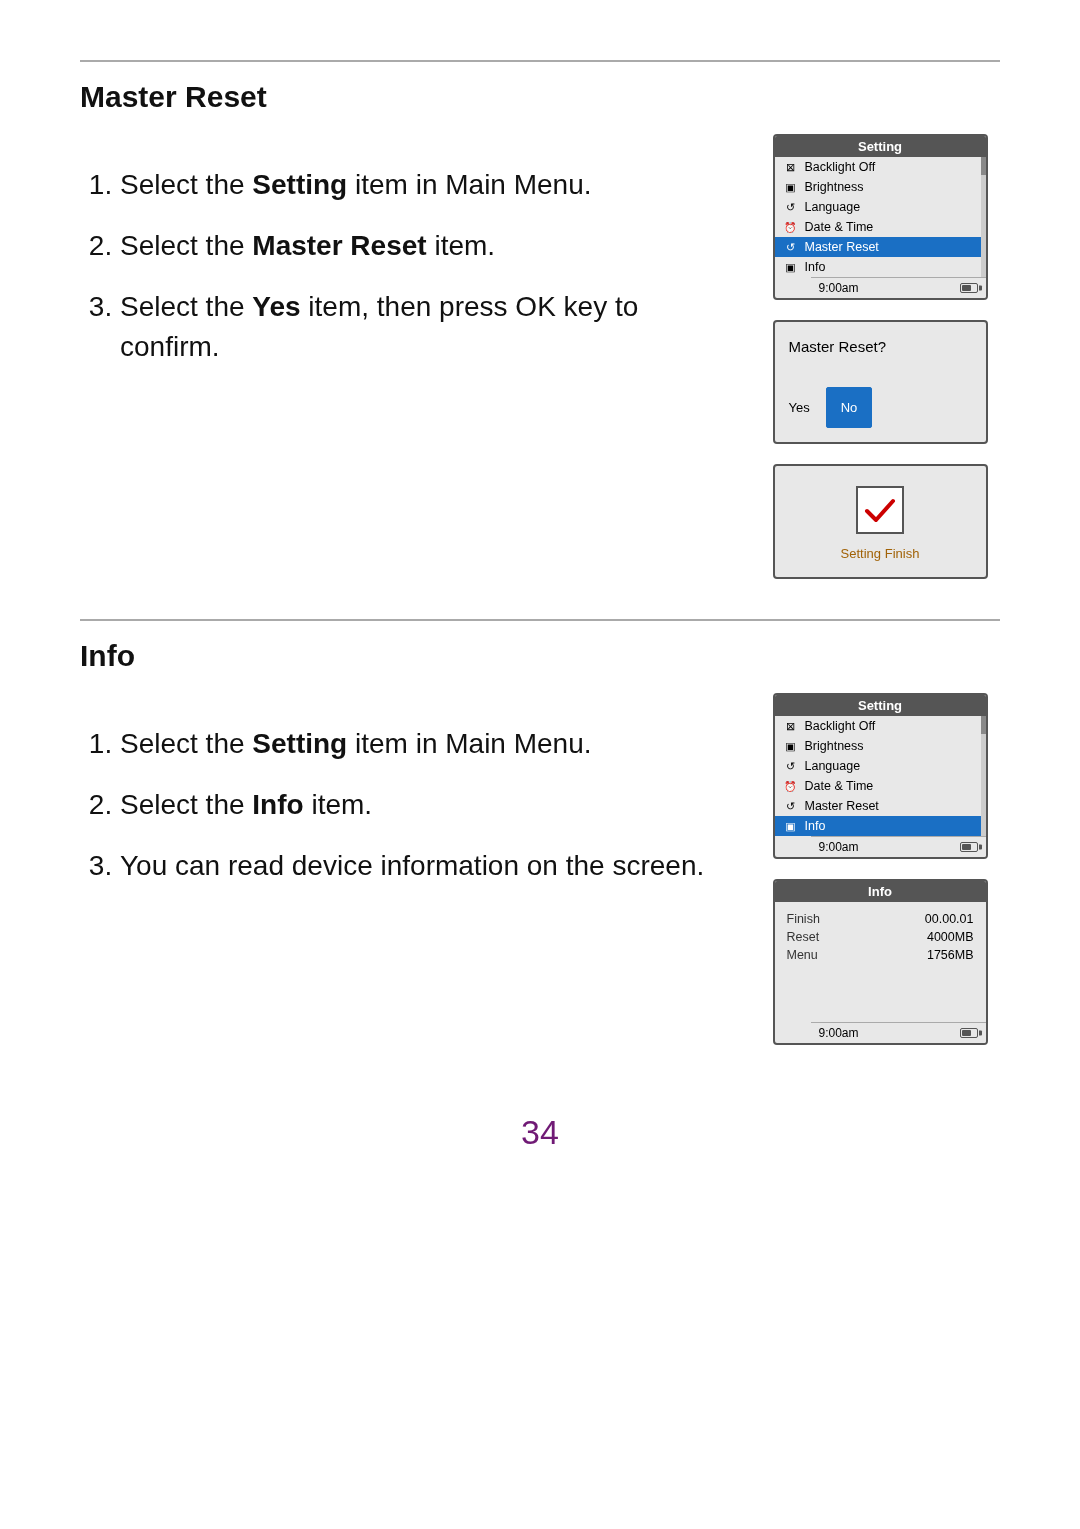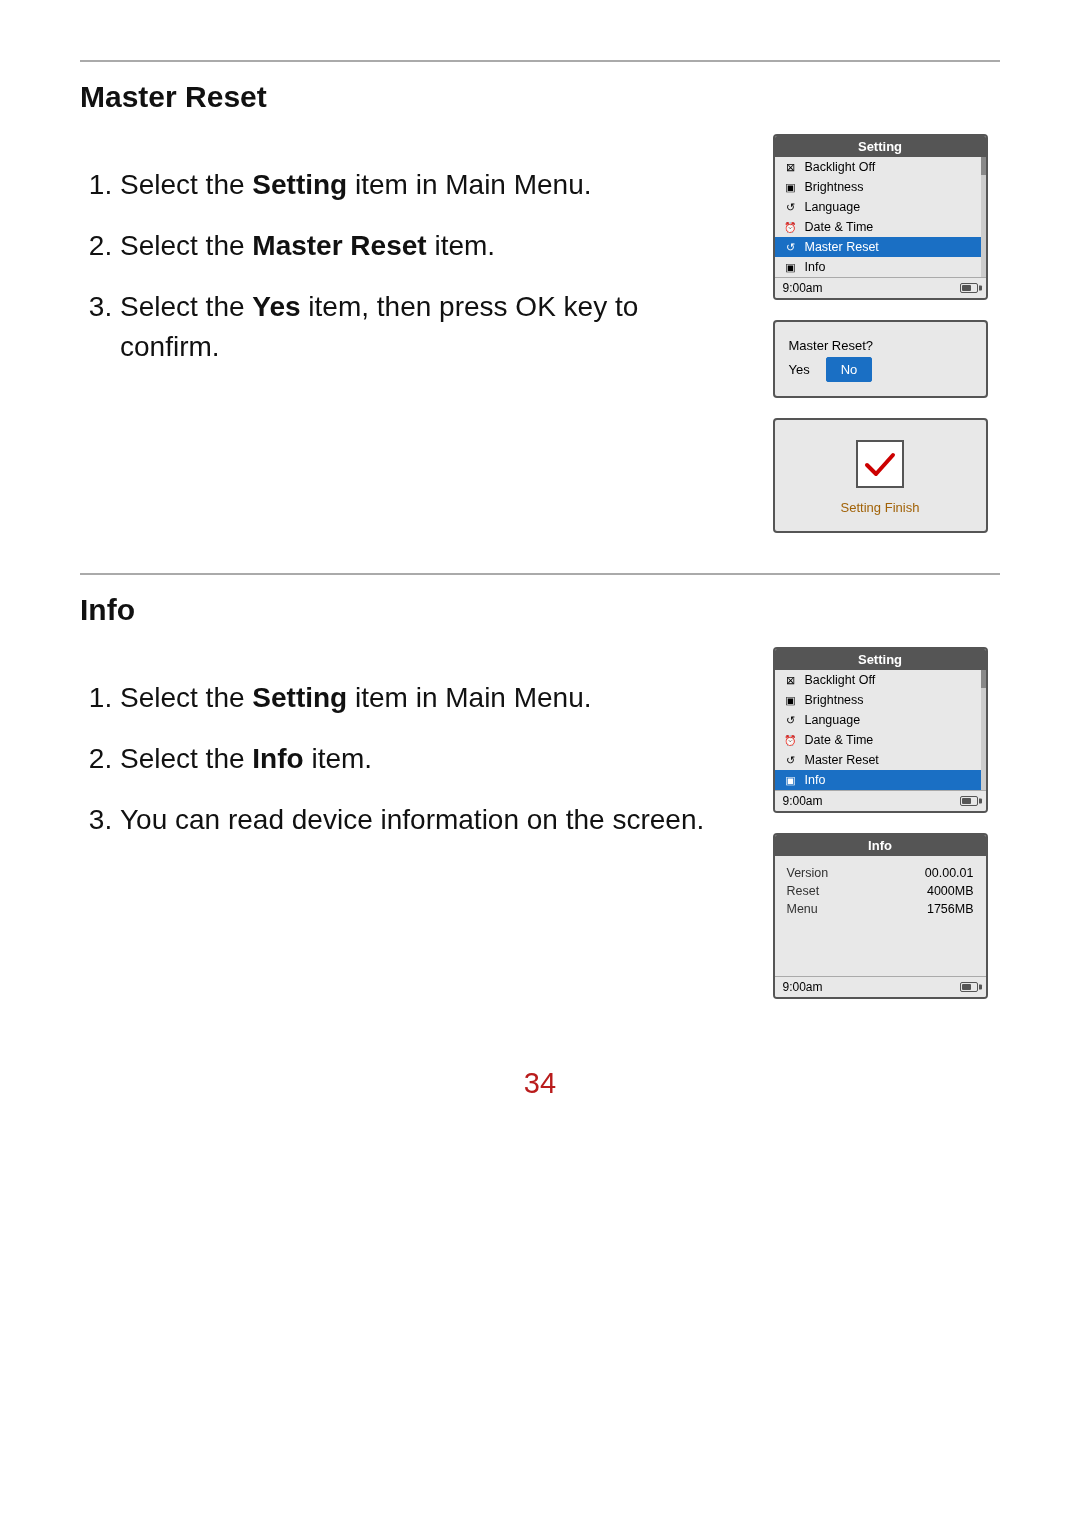--- a/index.html
+++ b/index.html
@@ -109,20 +109,21 @@
     }
 
     .screen-footer {
       background: #e8e8e8;
       border-top: 1px solid #aaa;
       padding: 3px 8px;
       display: flex;
       justify-content: space-between;
       align-items: center;
       font-size: 12px;
+      margin-left: 36px;
     }
 
     .battery-icon {
       width: 18px;
       height: 10px;
       border: 1.5px solid #555;
       border-radius: 2px;
       position: relative;
       display: inline-block;
     }
@@ -160,34 +161,34 @@
       border: 2px solid #555;
       background: #e8e8e8;
       font-size: 13px;
       font-family: Arial, sans-serif;
       color: #000;
       border-radius: 4px;
       padding: 16px 14px 14px;
     }
 
     .dialog-title {
-      font-size: 13px;
-      margin-bottom: 4px;
+      font-size: 15px;
+      margin-bottom: 32px;
     }
 
     .dialog-buttons {
       display: flex;
       gap: 8px;
       justify-content: flex-start;
       align-items: center;
     }
 
     .dialog-btn {
       font-size: 13px;
-      padding: 4px 14px;
+      padding: 12px 14px;
       border: 1.5px solid #555;
       background: #fff;
       border-radius: 2px;
       cursor: default;
     }
 
     .dialog-btn.active {
       background: #1a6fc4;
       color: #fff;
       border-color: #1a6fc4;
@@ -264,22 +265,22 @@
     }
 
     .info-value {
       font-weight: normal;
       text-align: right;
     }
 
     .page-number {
       text-align: center;
       margin-top: 68px;
-      font-size: 29px;
-      color: #b91c1c;
+      font-size: 34px;
+      color: #701a75;
     }
   </style>
 </head>
 <body>
 
 <div class="section">
   <div class="section-header">
     <span class="section-title">Master Reset</span>
   </div>
   <div class="content-row">
@@ -409,21 +410,21 @@
         <div class="screen-footer">
           <span>9:00am</span>
           <span class="battery-icon"></span>
         </div>
       </div>
 
       <div class="info-dialog">
         <div class="info-dialog-header">Info</div>
         <div class="info-dialog-body">
           <div class="info-row">
-            <span class="info-label">Version</span>
+            <span class="info-label">Finish</span>
             <span class="info-value">00.00.01</span>
           </div>
           <div class="info-row">
             <span class="info-label">Reset</span>
             <span class="info-value">4000MB</span>
           </div>
           <div class="info-row">
             <span class="info-label">Menu</span>
             <span class="info-value">1756MB</span>
           </div>

